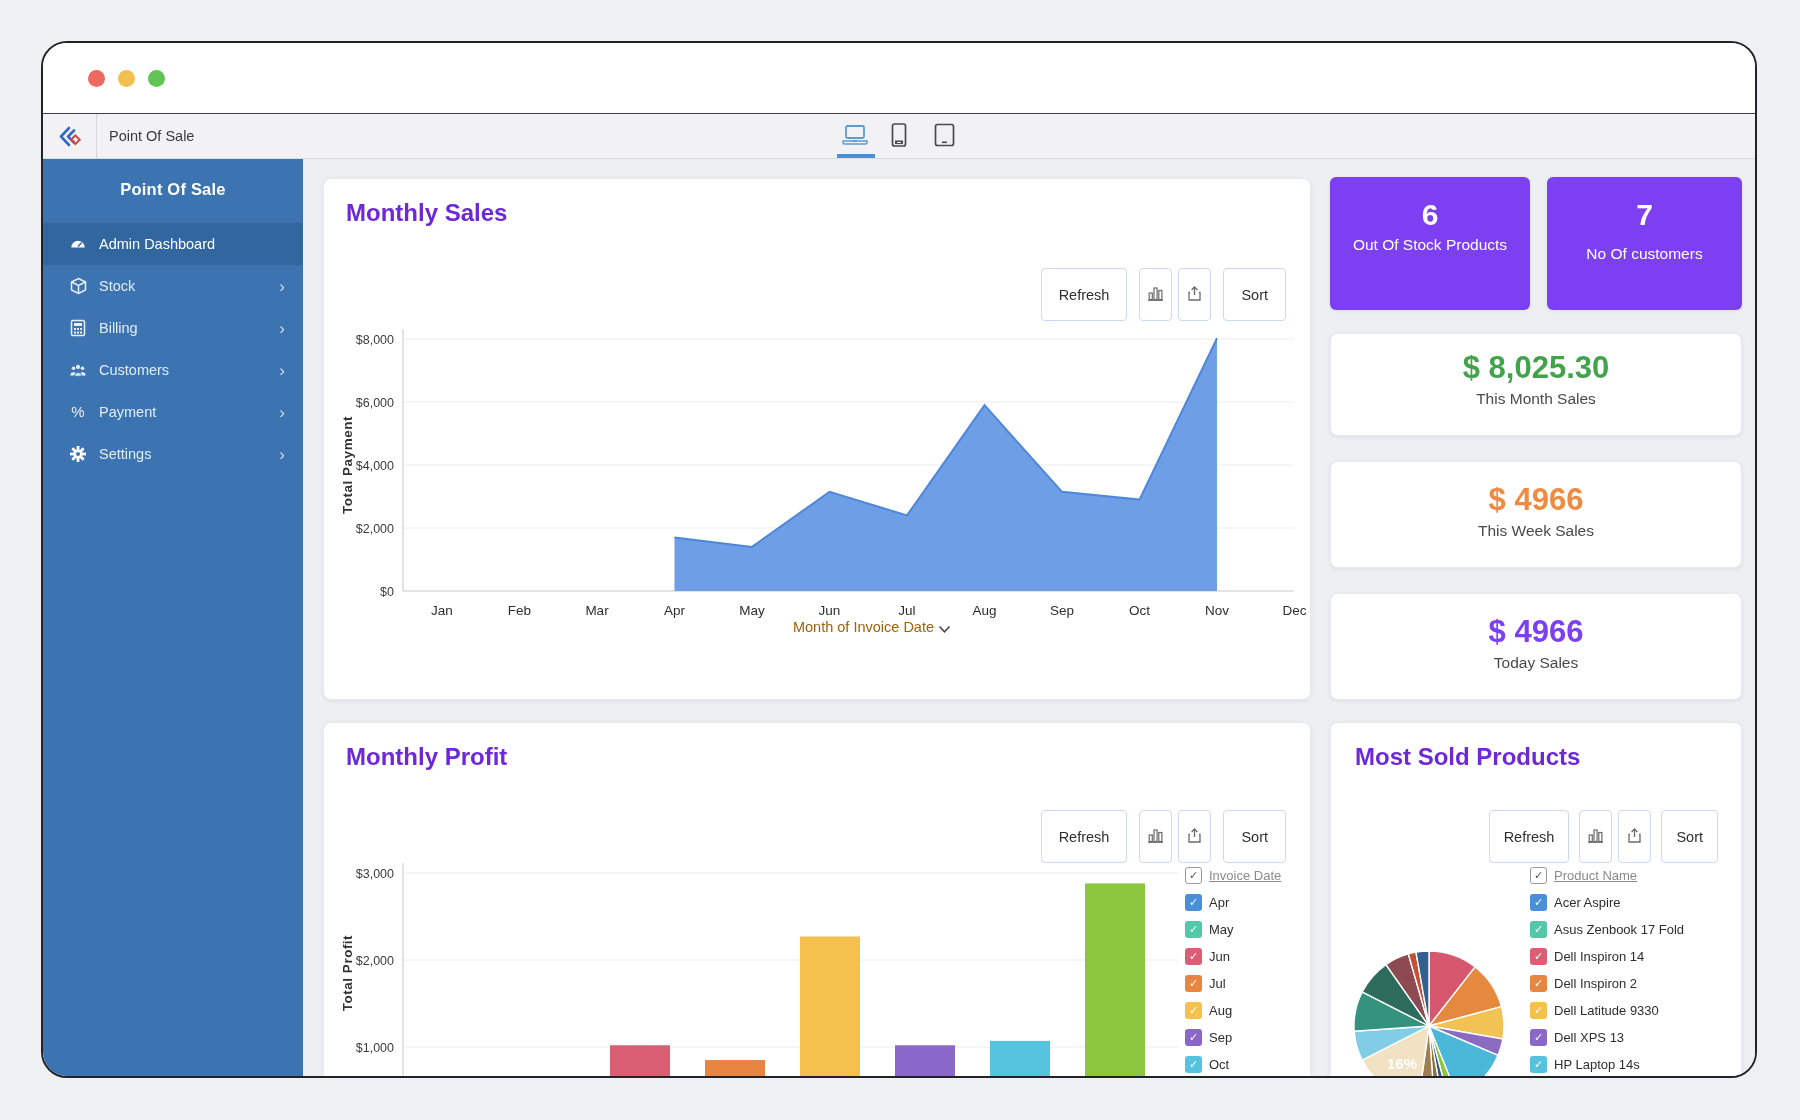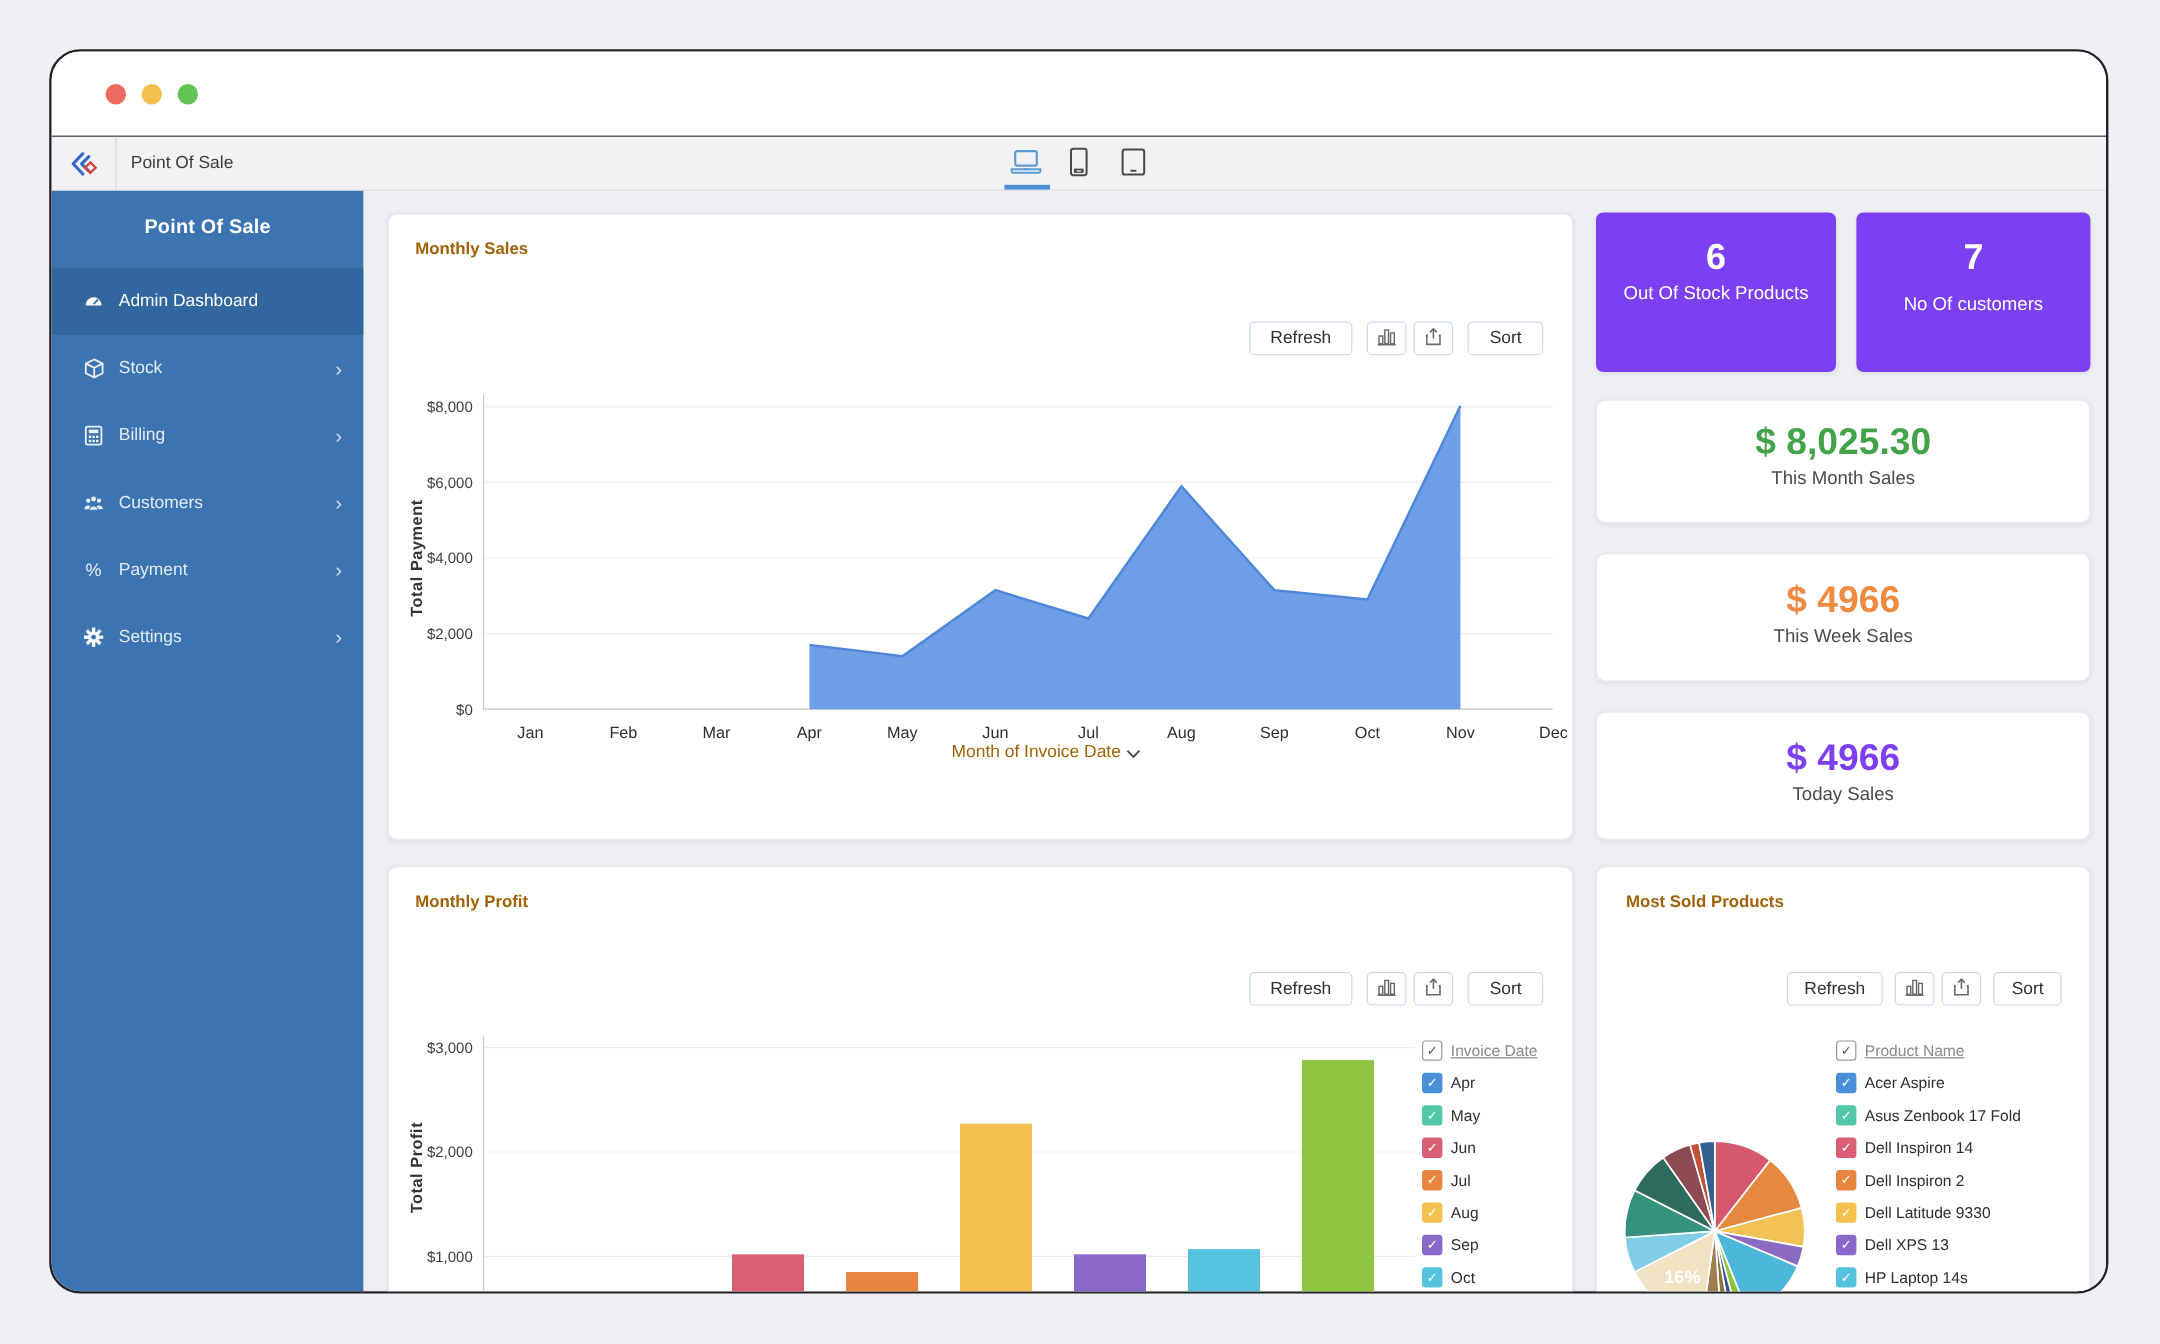--- a/index.html
+++ b/index.html
@@ -26,32 +26,32 @@
   .app-logo{position:absolute;left:14px;top:10px;width:26px;height:26px;}
   .app-title{position:absolute;left:66px;top:0;height:44px;line-height:44px;font-size:14.5px;color:#3a3a3a;}
   .device{position:absolute;top:9px;cursor:pointer;}
   .device-underline{position:absolute;left:794px;bottom:0;width:38px;height:4px;background:#4a90d9;}
   .tb-right{position:absolute;right:0;top:0;height:44px;display:flex;align-items:center;}
   .tb-link{font-size:14px;display:flex;align-items:center;gap:7px;padding:0 18px;height:44px;line-height:44px;cursor:pointer;color:#3a3a3a;}
   .tb-link.blue{color:#4285d8;}
   
   .sidebar{position:absolute;left:0;top:116px;width:260px;bottom:0;background:#3b74b0;}
   .sidebar-header{height:64px;line-height:60px;text-align:center;color:#fff;font-size:16.5px;font-weight:700;letter-spacing:.2px;}
-  .side-item{position:relative;height:56px;display:flex;align-items:center;color:#e3ecf5;font-size:14.5px;cursor:pointer;}
+  .side-item{position:relative;height:42px;display:flex;align-items:center;color:#e3ecf5;font-size:14.5px;cursor:pointer;}
   .side-item.active{background:#32669e;color:#fff;}
   .side-item .s-icon{position:absolute;left:26px;width:18px;height:18px;display:flex;align-items:center;justify-content:center;}
   .side-item .s-label{position:absolute;left:56px;}
   .side-item .s-chevron{position:absolute;right:18px;font-size:17px;color:rgba(255,255,255,.75);line-height:1;}
   
   .main{position:absolute;left:260px;top:116px;right:0;bottom:0;background:#edeff2;}
   .card{position:absolute;background:#fff;border:1px solid #e8eaee;border-radius:8px;
         box-shadow:0 1px 4px rgba(25,35,60,.08);box-sizing:border-box;}
-  .card-title{position:absolute;left:22px;top:20px;font-size:14px;font-weight:800;color:#a16207;}
+  .card-title{position:absolute;left:22px;top:20px;font-size:24px;font-weight:800;color:#6d28d9;}
   .card-toolbar{position:absolute;right:24px;display:flex;align-items:center;gap:12px;}
-  .btn{height:28px;background:#fff;border:1px solid #ccd9f2;border-radius:4px;
+  .btn{height:53px;background:#fff;border:1px solid #ccd9f2;border-radius:4px;
        font-family:inherit;font-size:14.5px;color:#2f2f2f;padding:0 17px;cursor:pointer;}
   .icon-btn{width:33px;padding:0;display:flex;align-items:center;justify-content:center;}
   .icon-pair{display:flex;gap:6px;}
   
   .chart-svg{position:absolute;left:0;top:0;}
   .tick{font-size:12.5px;fill:#3c3c3c;}
   .cat{font-size:13.5px;fill:#2e2e2e;}
   .axis-title{font-size:13.5px;font-weight:700;fill:#333;letter-spacing:.5px;}
   .x-axis-label{position:absolute;left:110px;right:0;top:440px;text-align:center;font-size:14.5px;color:#a16207;cursor:pointer;}
   .x-axis-label svg{vertical-align:-2px;margin-left:4px;}

